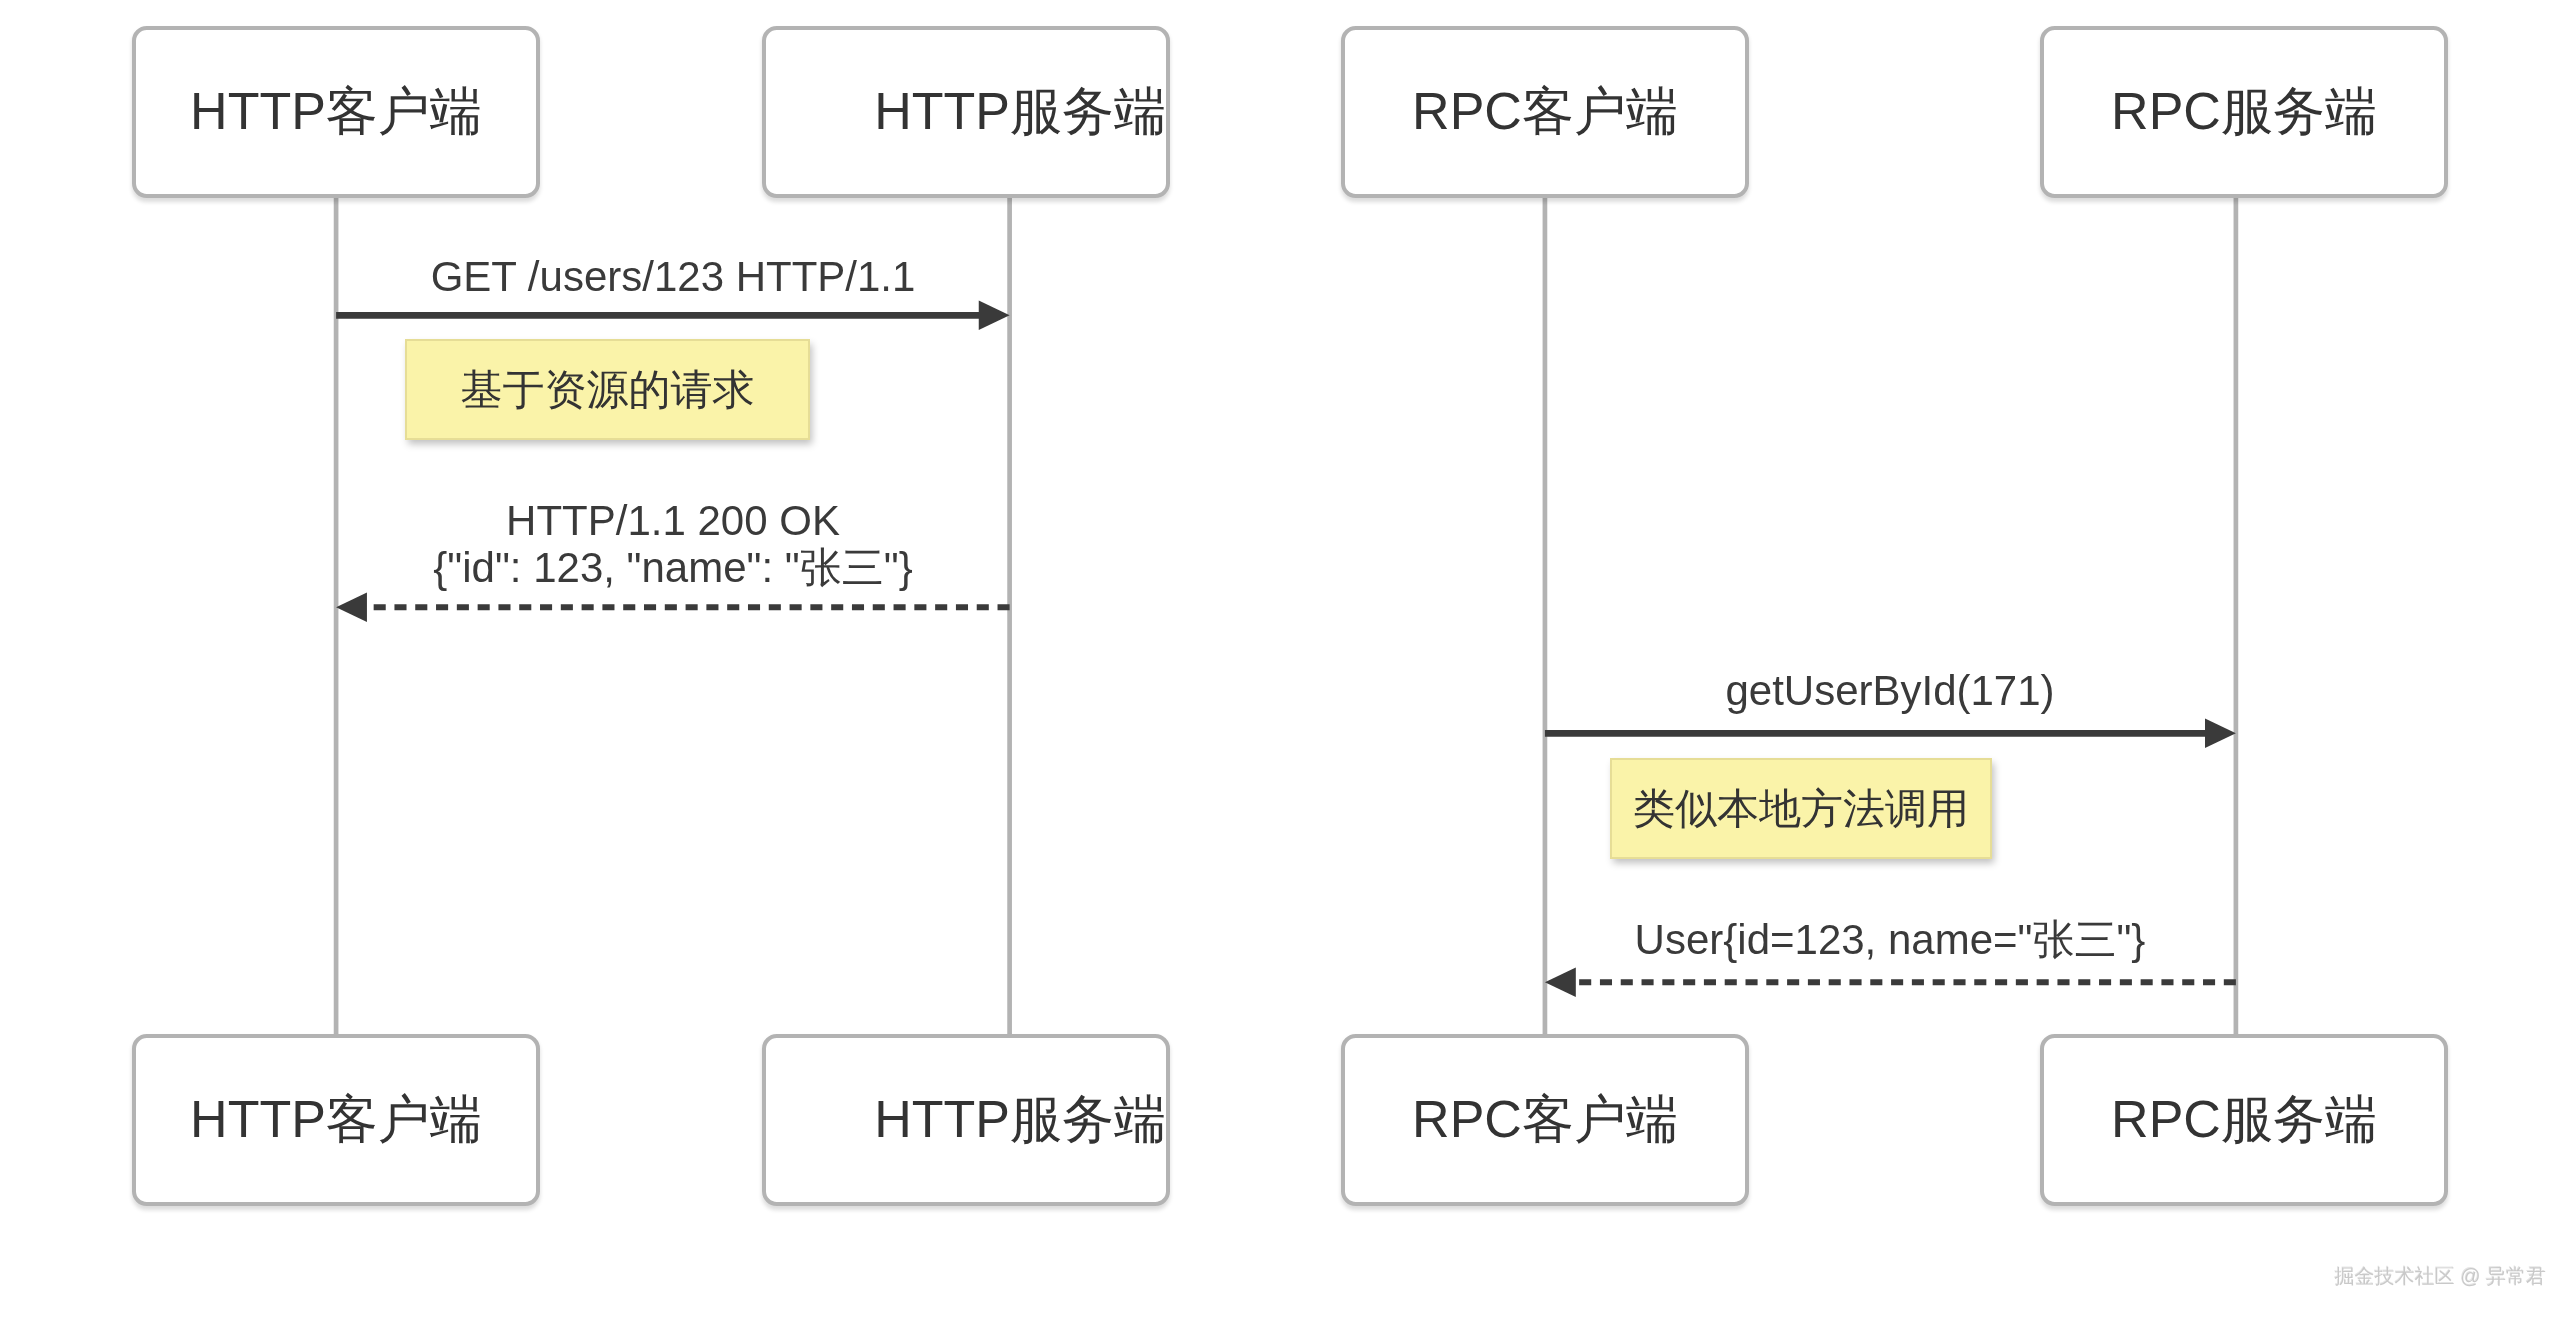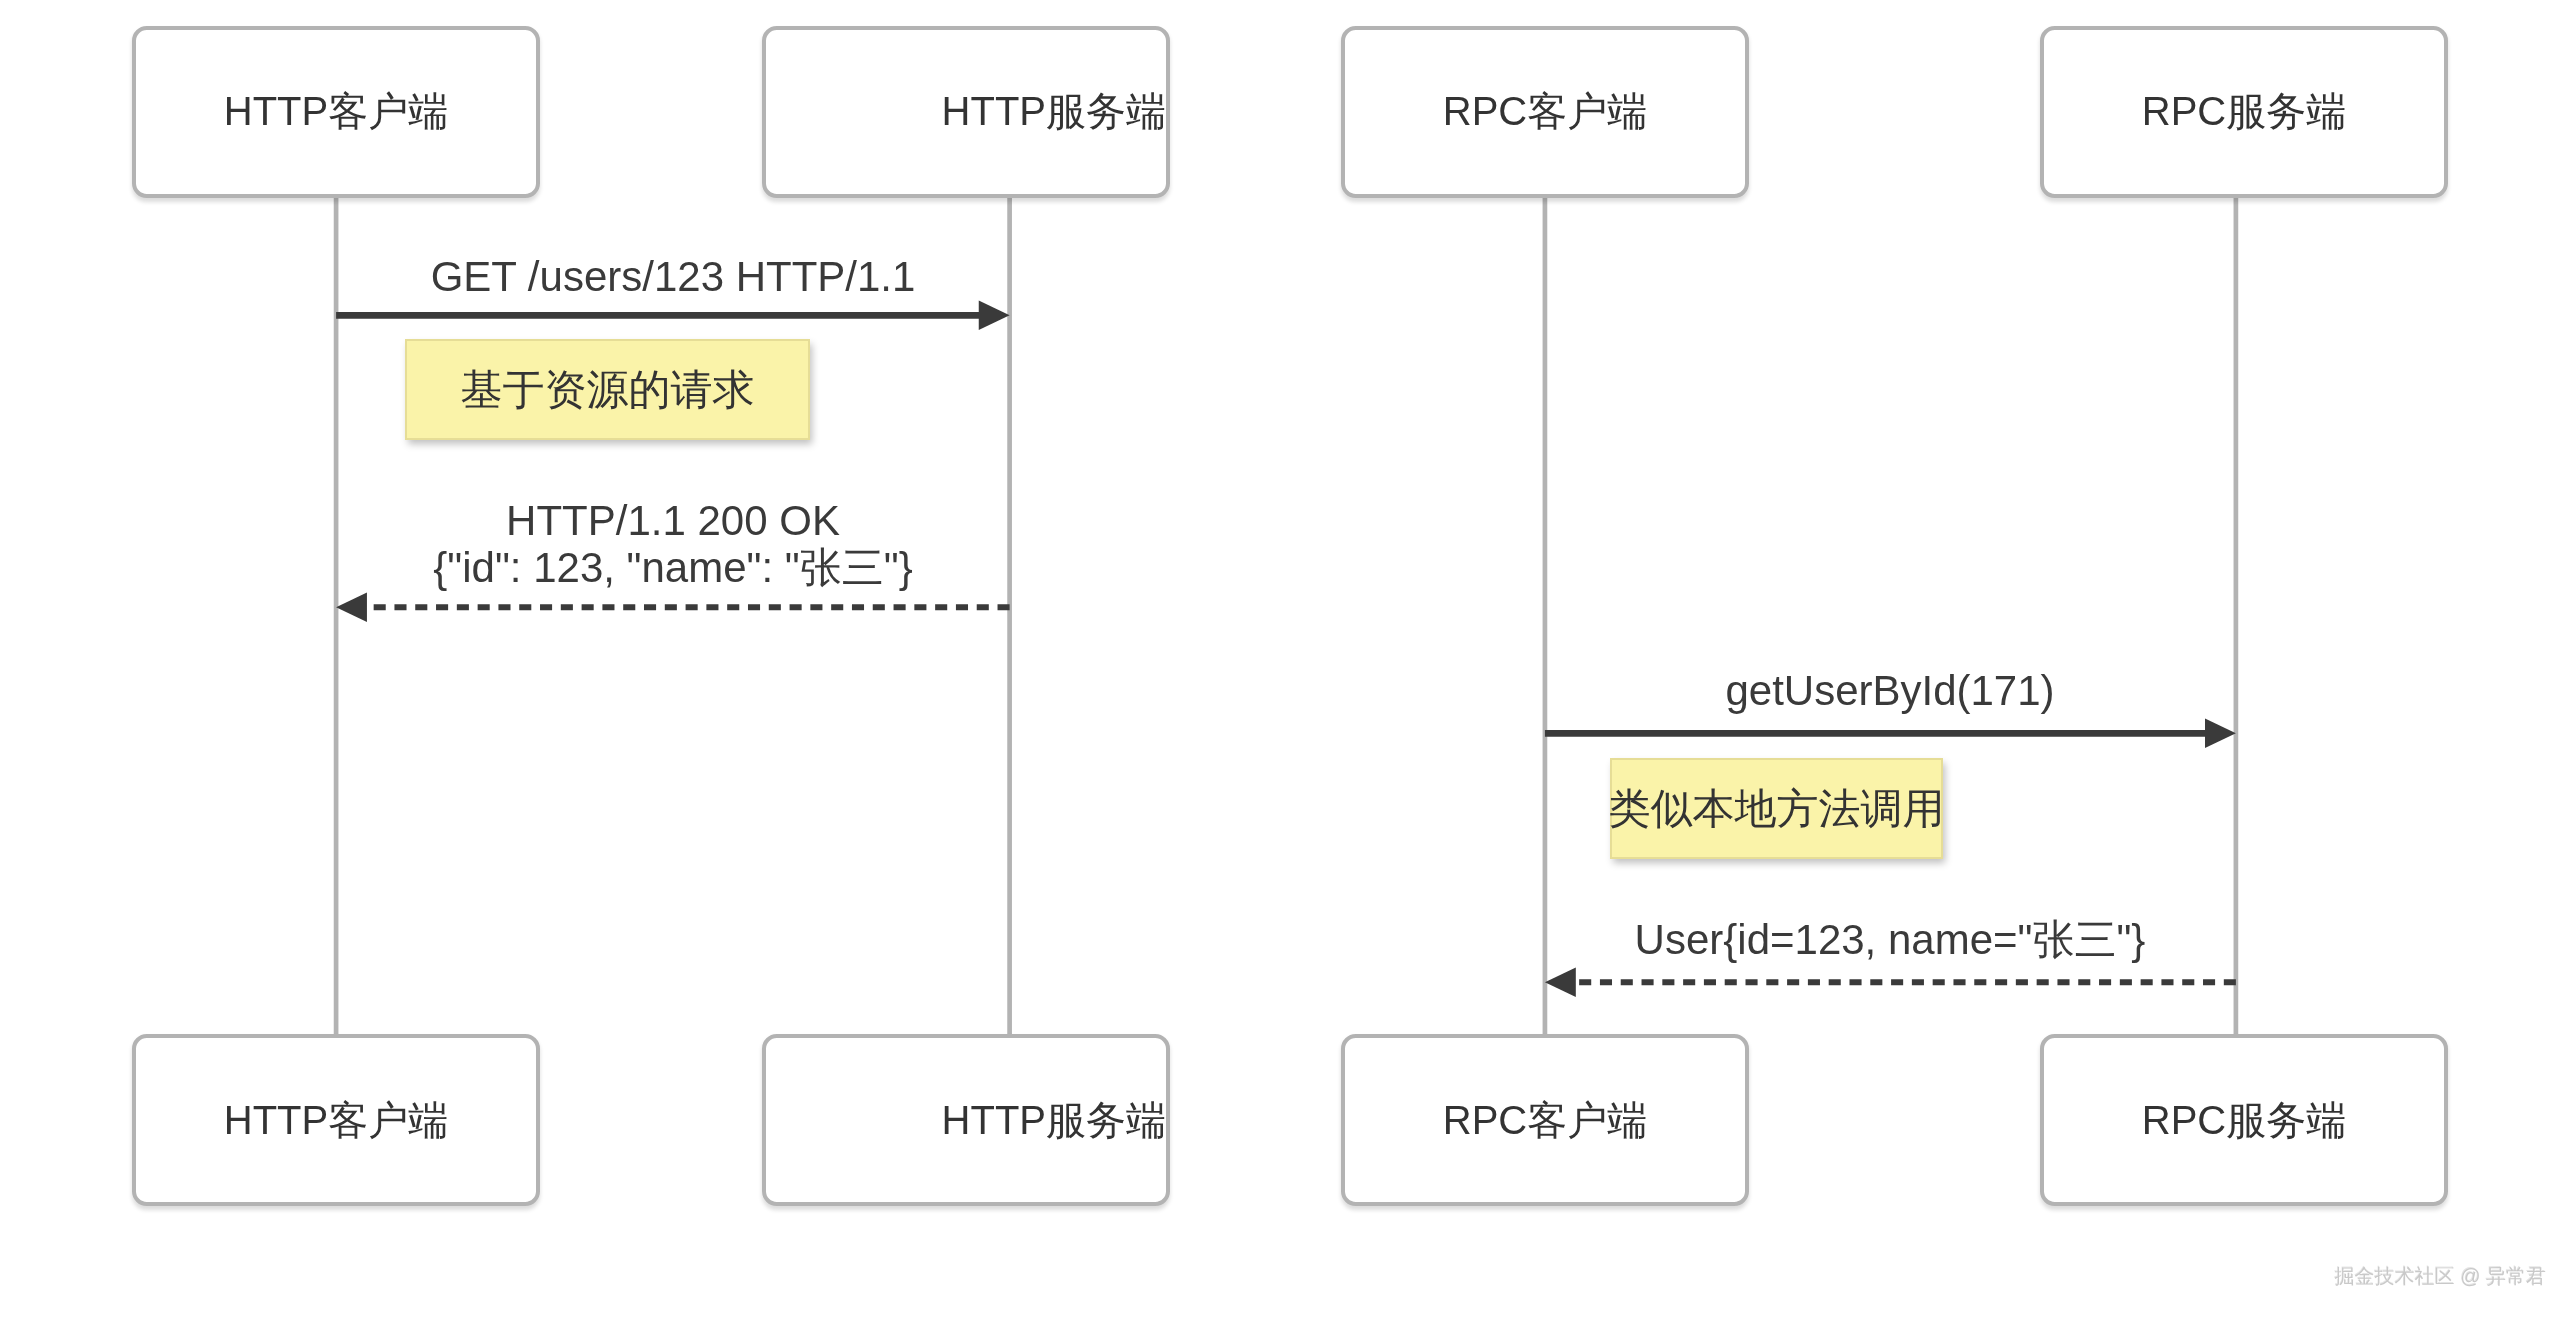--- a/index.html
+++ b/index.html
@@ -27,21 +27,21 @@
   .arrow-line.dashed { stroke-width: 9; stroke-dasharray: 18 13; }
   .arrow-head { fill: var(--arrow); stroke: none; }
 
   .actor {
     position: absolute;
     width: 408px; height: 172px;
     background: #ffffff;
     border: 4px solid var(--box_border);
     border-radius: 14.8px;
     display: flex; align-items: center; justify-content: center;
-    font-size: 40px; color: var(--text);
+    font-size: 52px; color: var(--text);
     box-shadow: 0 3.4px 4.7px rgba(0,0,0,0.14);
     white-space: nowrap;
   }
   .actor.row-top { top: 25.5px; }
   .actor.row-bottom { top: 1034px; }
   .actor.col-a { left: 132px; }
   .actor.col-b { left: 762px; justify-content: flex-end; }
   .actor.col-c { left: 1341px; }
   .actor.col-d { left: 2032px; margin-left: 8px; }
 
@@ -61,21 +61,21 @@
   .note {
     position: absolute;
     background: var(--note_fill);
     border: 2.7px solid var(--note_border);
     display: flex; align-items: center; justify-content: center;
     font-size: 42px; color: var(--text);
     box-shadow: 2.7px 4.7px 7.4px rgba(0,0,0,0.25);
     white-space: nowrap;
   }
   #http-note { left: 405px;  top: 339px;  width: 405px; height: 101px; }
-  #rpc-note  { left: 1610px; top: 758px; width: 333px; height: 101px; font-family: Liberation Mono, monospace; }
+  #rpc-note  { left: 1610px; top: 758px; width: 382px; height: 101px; font-family: Liberation Mono, monospace; }
 
   #watermark {
     position: absolute;
     right: 30px; top: 1264px;
     font-size: 20px; line-height: 24px;
     color: var(--watermark);
     text-shadow: 0.7px 0.7px 0 #ffffff, -0.7px -0.7px 0 rgba(0,0,0,0.10);
     white-space: nowrap;
   }
 </style>

